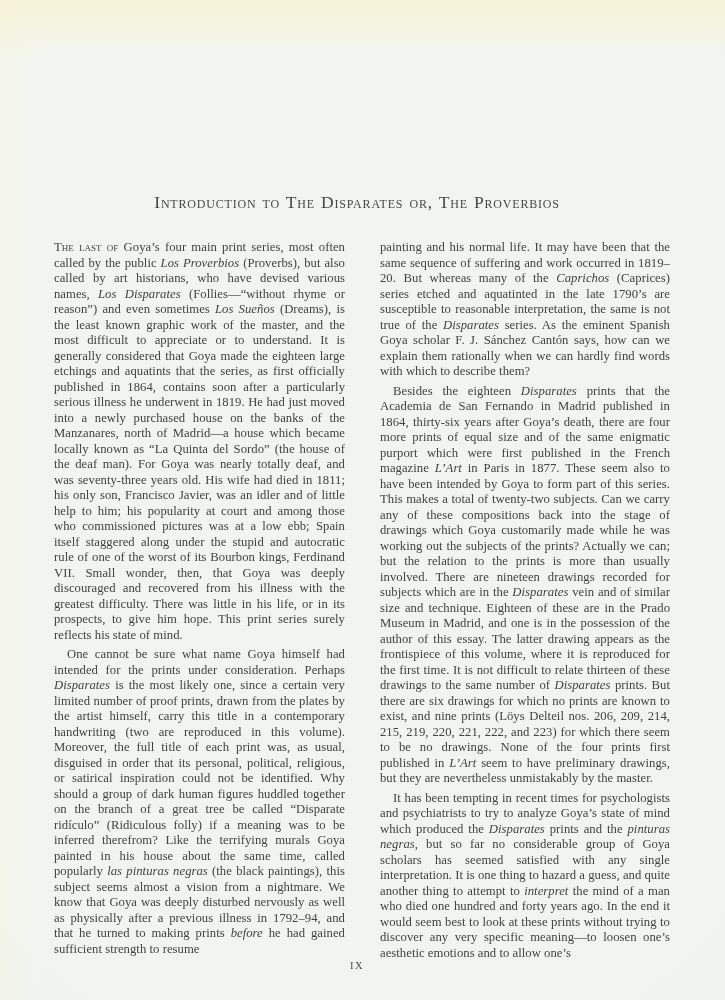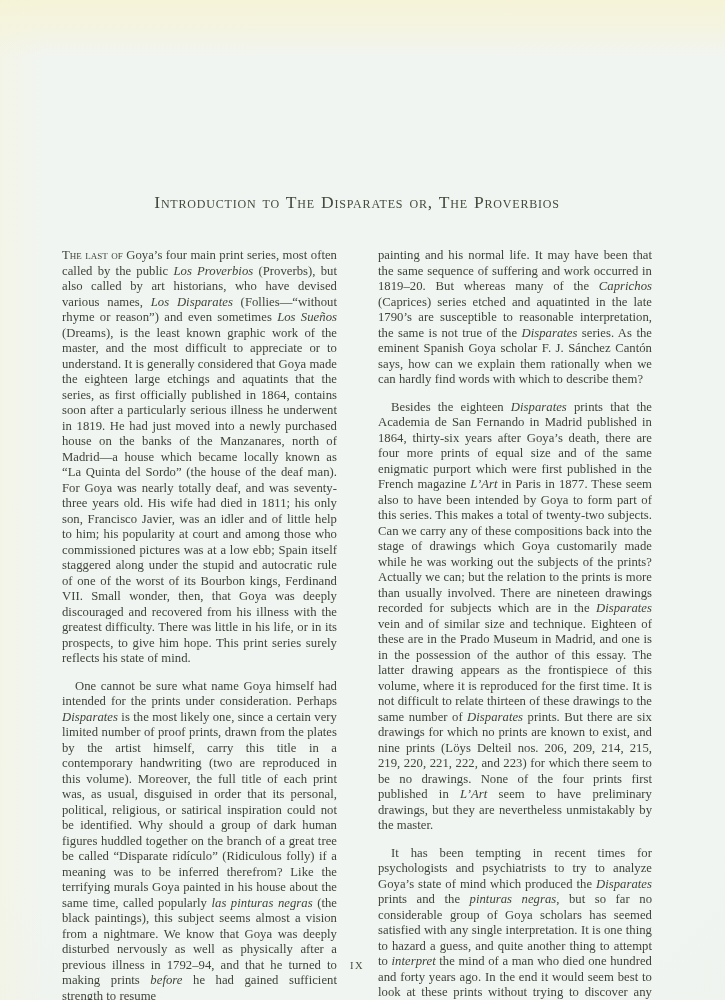--- a/index.html
+++ b/index.html
@@ -31,22 +31,22 @@
     position:absolute;top:236px;
     width:299px;
     text-align:justify;
     font-size:12.7px;
     line-height:15.5px;
     letter-spacing:0.03px;
     hyphens:auto;
     -webkit-hyphens:auto;
   }
   .col-left{left:50px;}
-  .col-right{left:366px;width:298px;}
-  .col p{margin:12px;padding:0;}
+  .col-right{left:376px;width:298px;}
+  .col p{margin:4px;padding:0;}
   .col p.indent{text-indent:13px;}
   .it{font-style:italic;}
   .sc{font-variant:small-caps;}
   .redline{
     text-decoration-color:#d8566f;
     text-decoration-thickness:2px;
     text-underline-offset:2.5px;
     text-decoration-skip-ink:none;
   }
   .pagenum{

